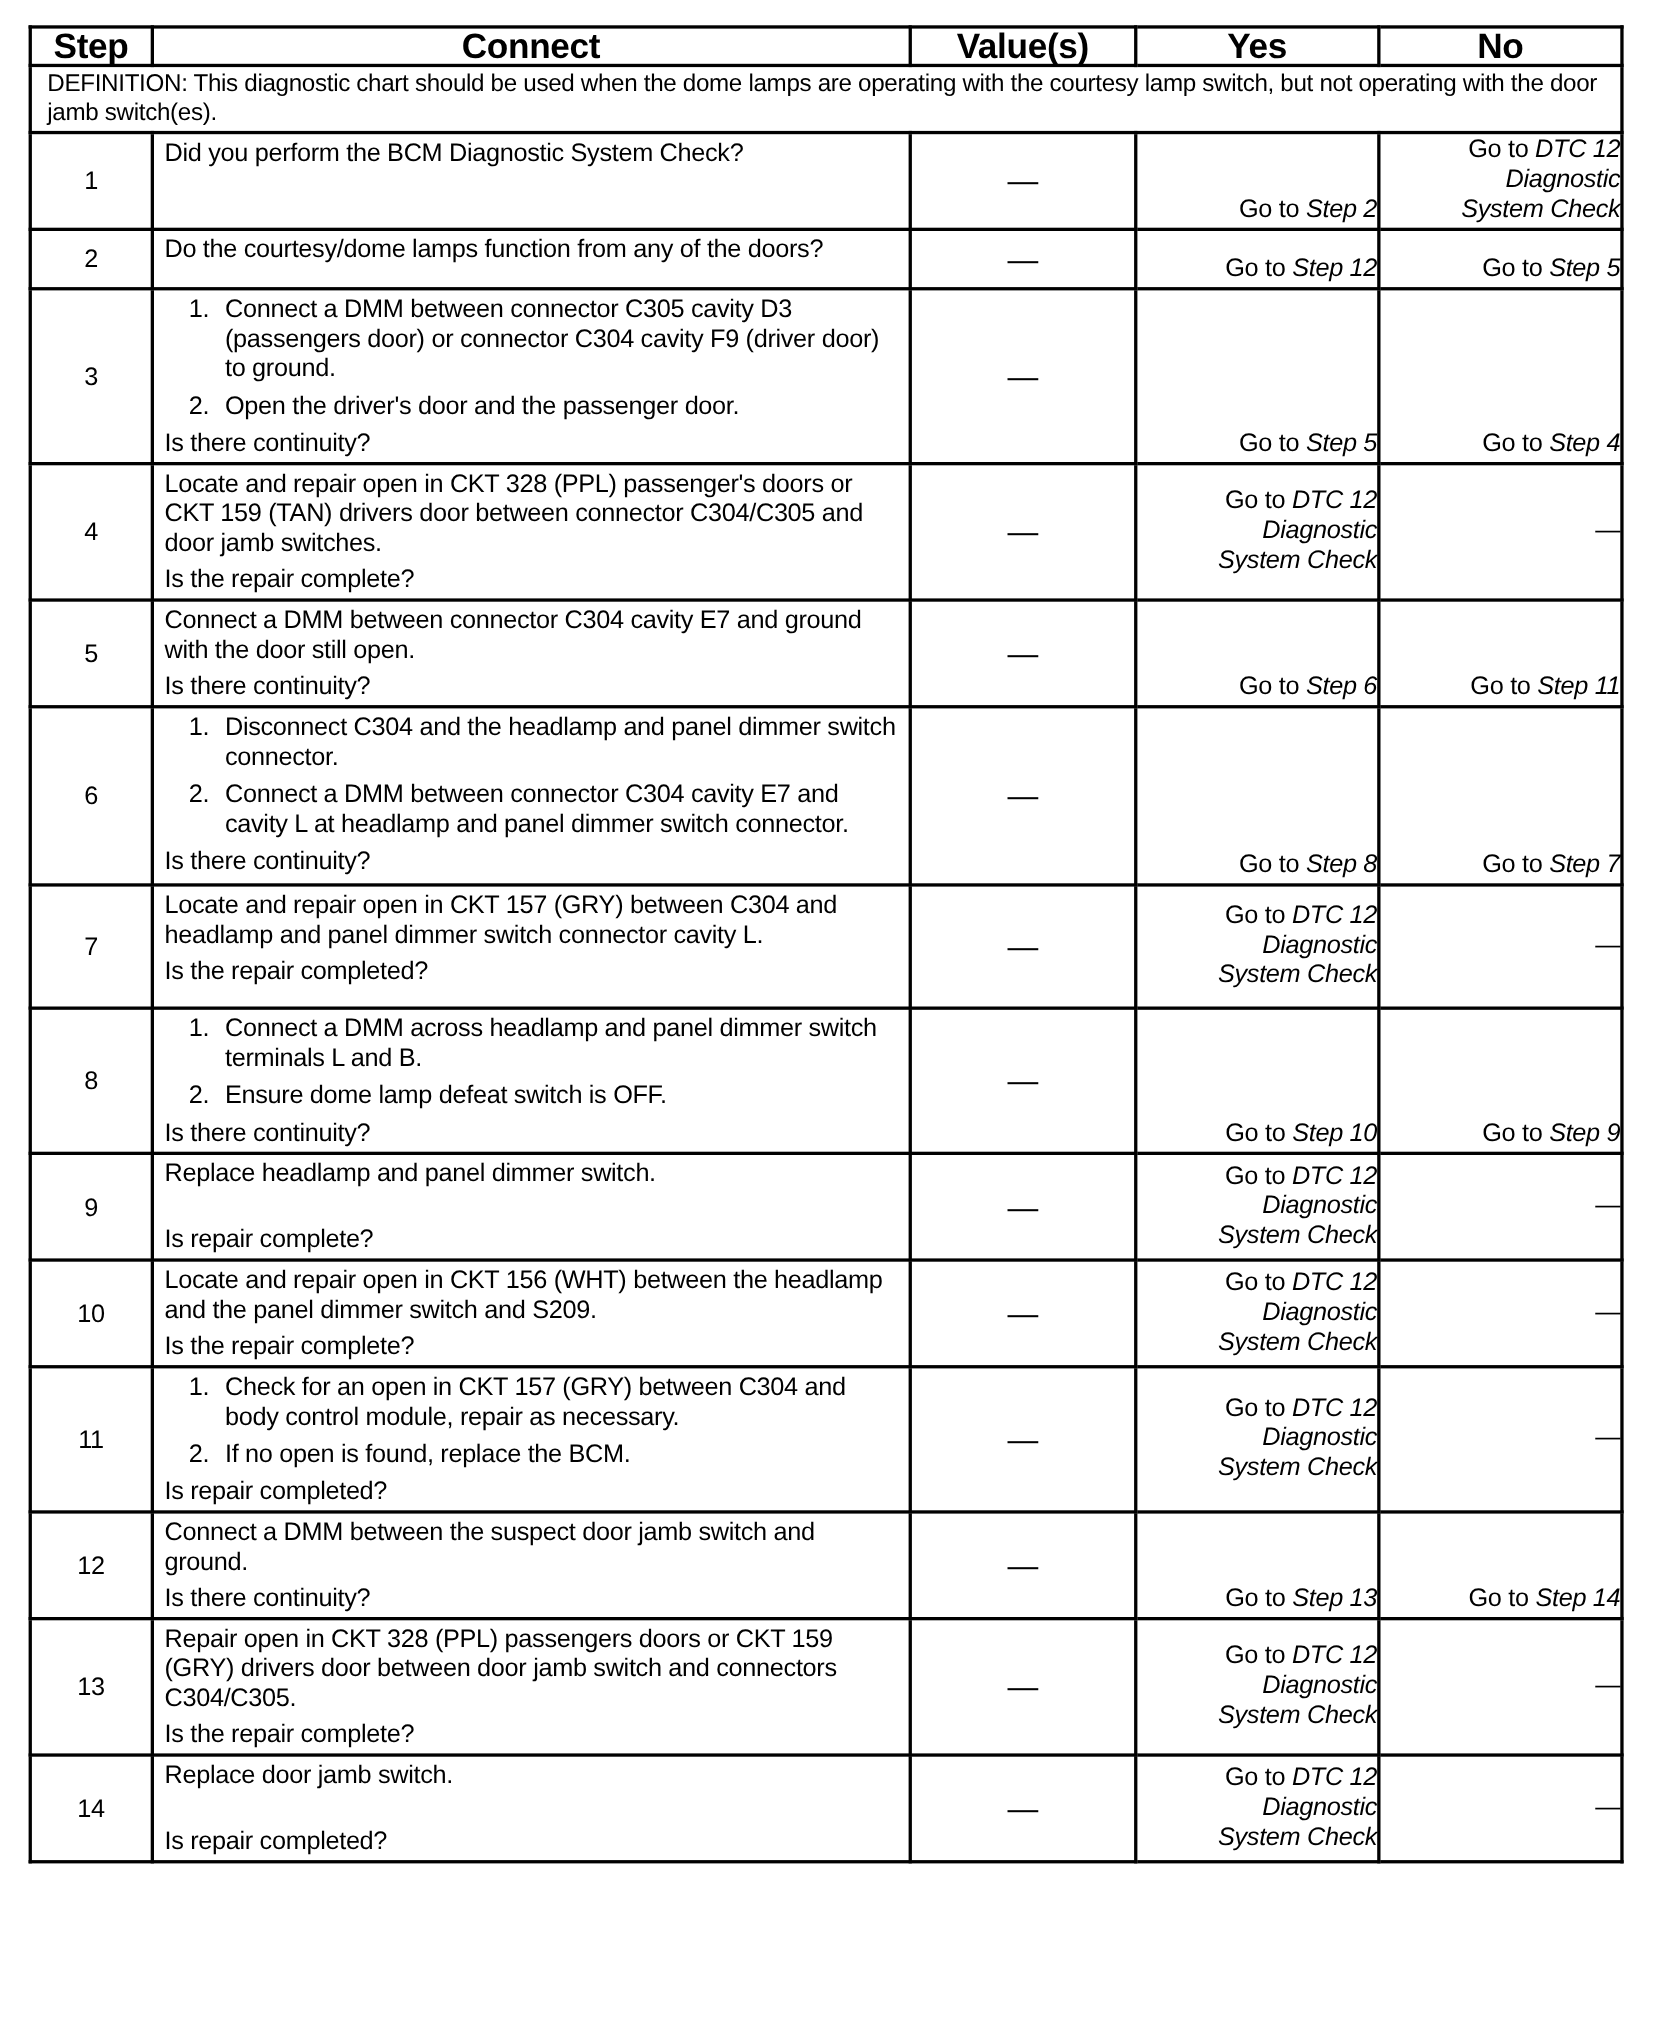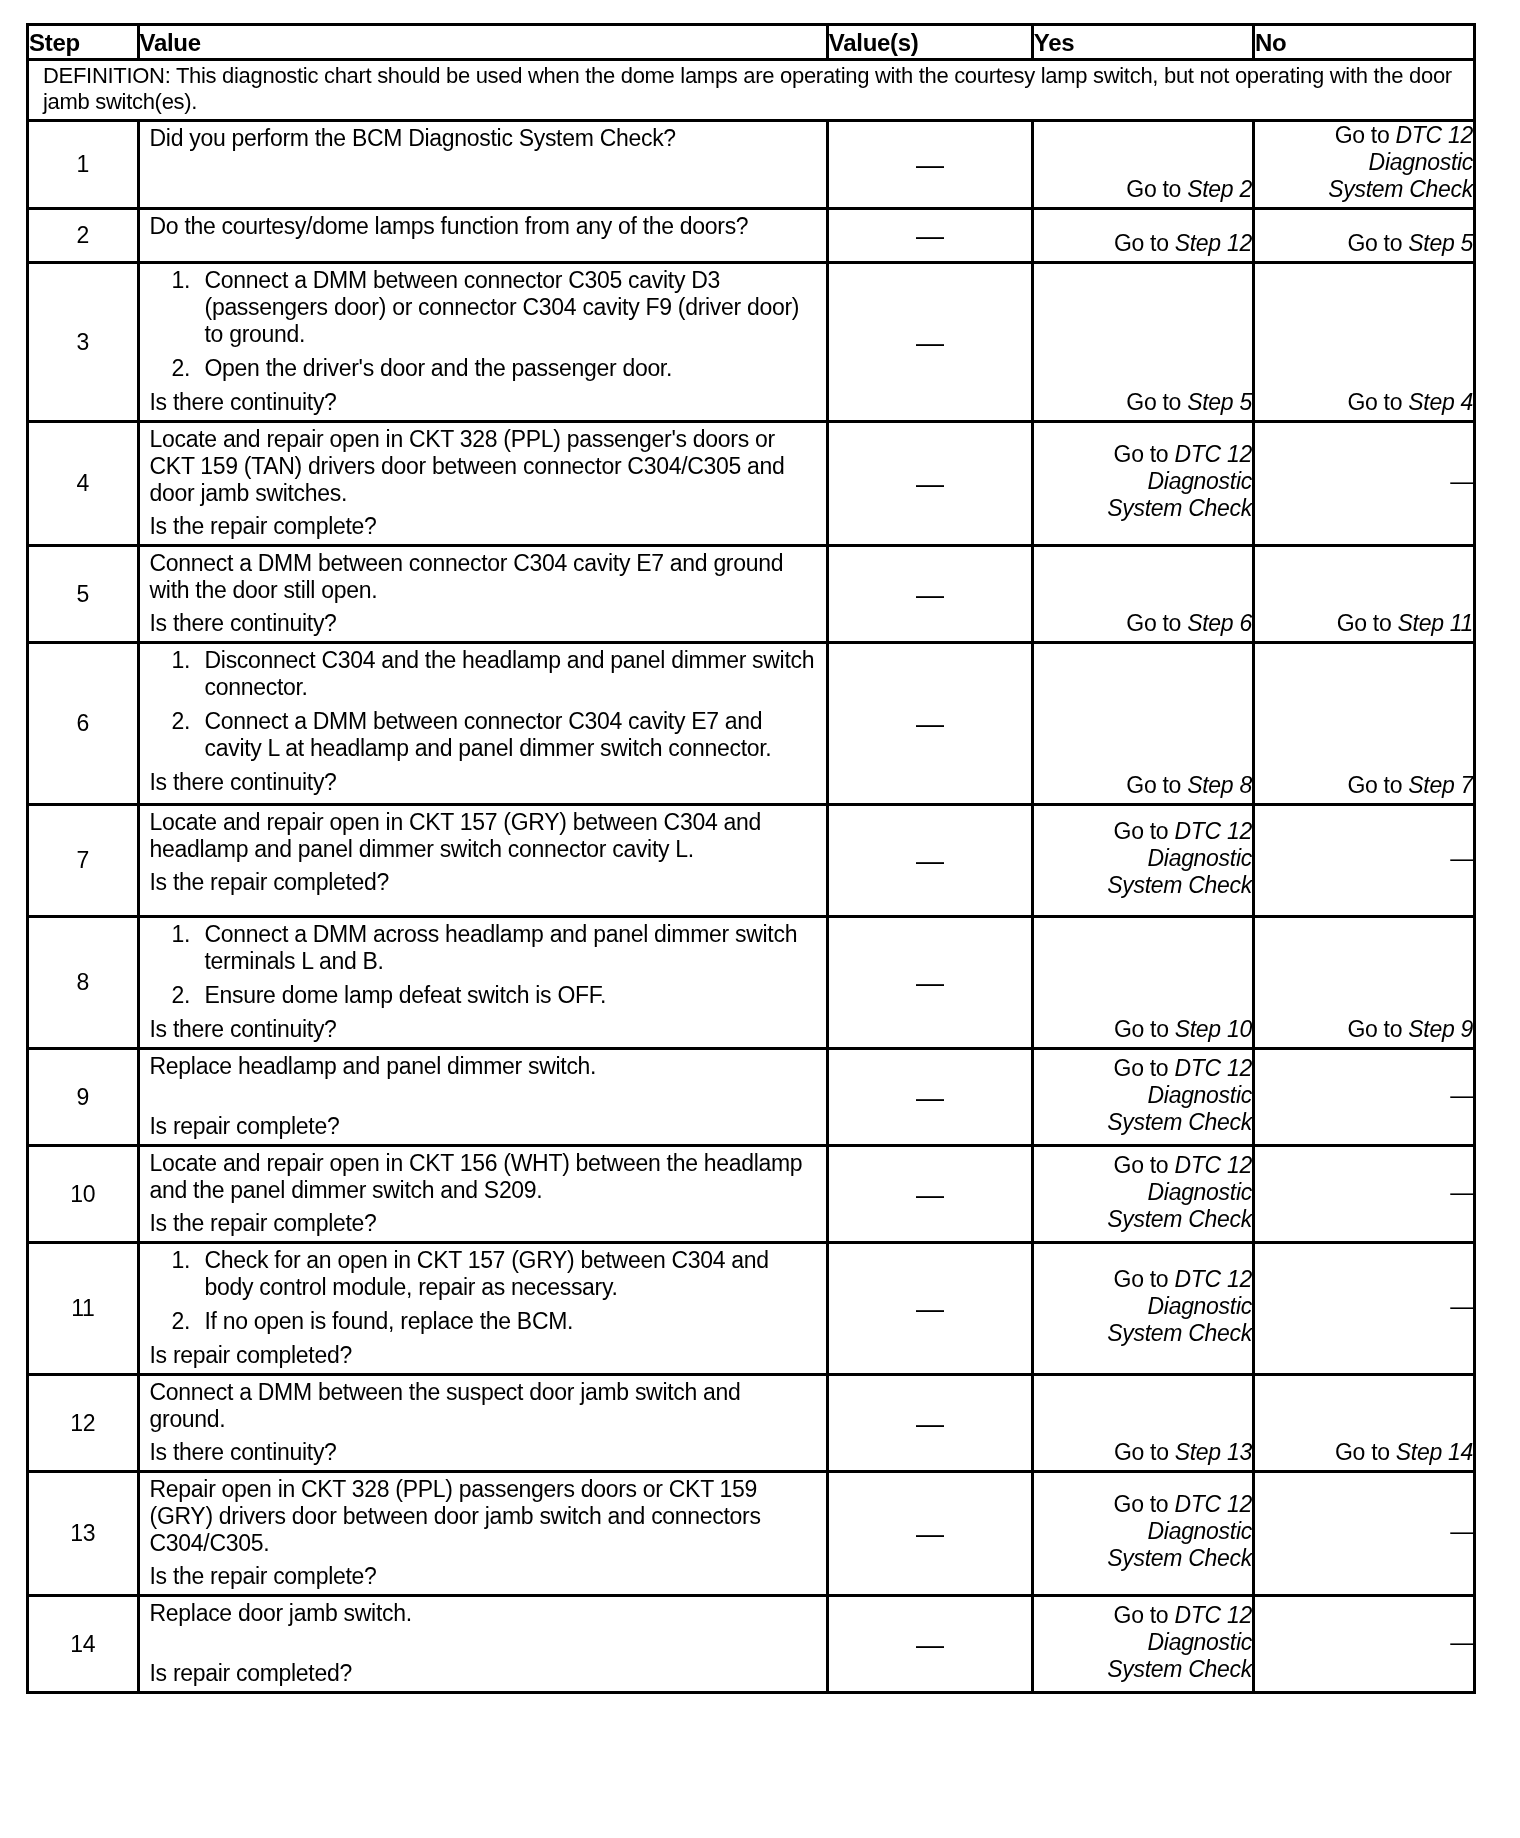--- a/index.html
+++ b/index.html
@@ -32,24 +32,24 @@
       vertical-align: top;
     }
     col.c-step { width: 110px; }
     col.c-action { width: 686px; }
     col.c-value { width: 204px; }
     col.c-yes { width: 220px; }
     col.c-no { width: 220px; }
 
     th {
       font-weight: bold;
-      font-size: 24px;
+      font-size: 32px;
       height: 32px;
       vertical-align: middle !important;
-      text-align: left;
+      text-align: center;
     }
     td.def {
       padding: 2px 14px 4px 14px !important;
       font-size: 22px;
       line-height: 26px;
     }
     td.step {
       text-align: center;
       vertical-align: middle !important;
     }
@@ -98,21 +98,21 @@
   <colgroup>
     <col class="c-step">
       <col class="c-action">
       <col class="c-value">
       <col class="c-yes">
       <col class="c-no">
   </colgroup>
   <thead>
     <tr>
       <th>Step</th>
-      <th>Value</th>
+      <th>Connect</th>
       <th>Value(s)</th>
       <th>Yes</th>
       <th>No</th>
     </tr>
   </thead>
   <tbody id="table-body">
     <tr>
       <td colspan="5" class="def">DEFINITION: This diagnostic chart should be used when the dome lamps are operating with the courtesy lamp switch, but not operating with the door jamb switch(es).</td>
     </tr>
   <tr style="height: 76px;">

